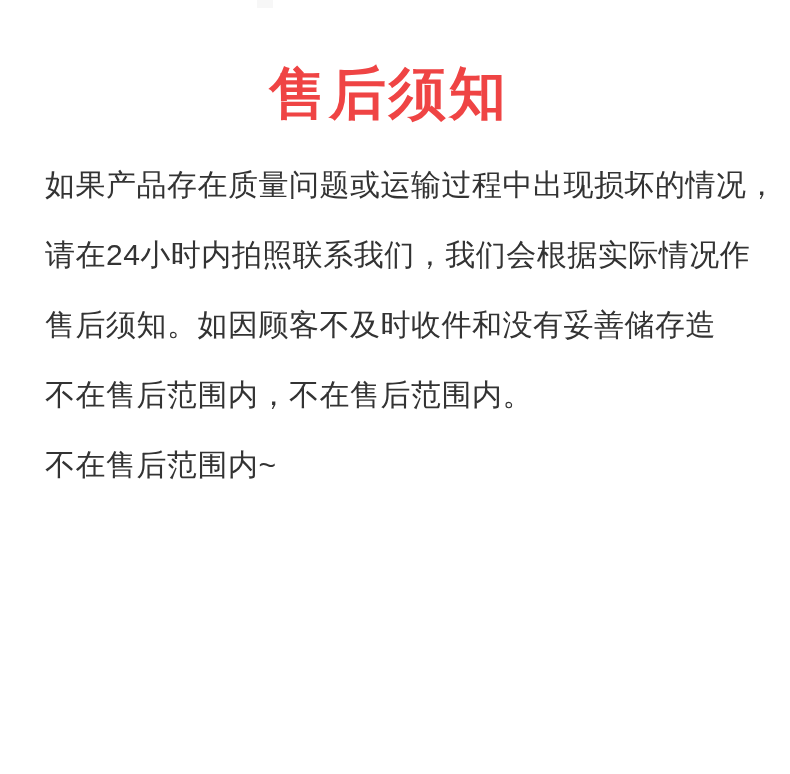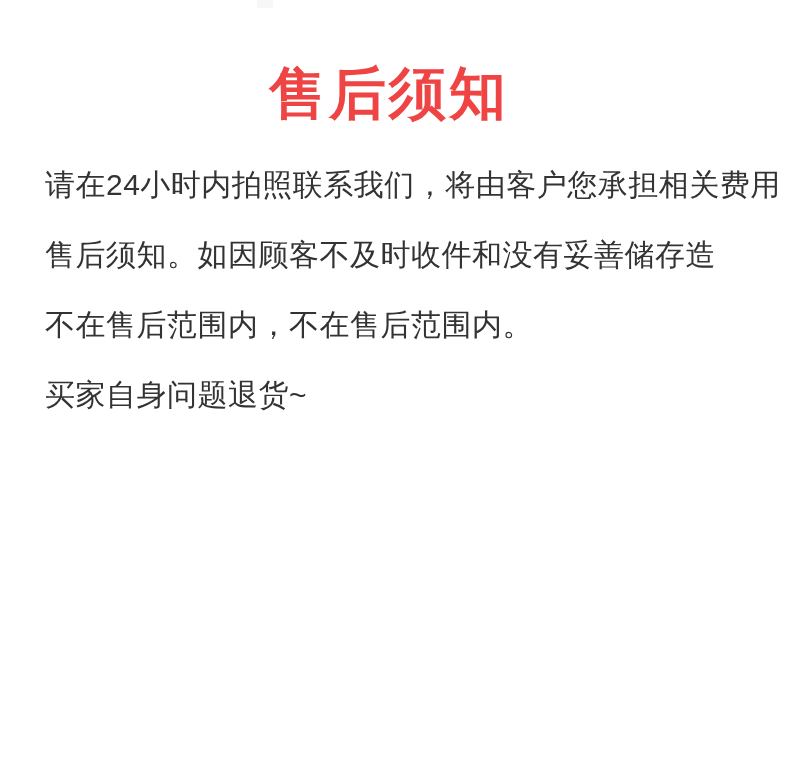--- a/index.html
+++ b/index.html
@@ -51,17 +51,18 @@
   }
 </style>
 </head>
 <body>
 
 <div class="top-artifact"></div>
 
 <h1 class="notice-title">售后须知</h1>
 
 <div class="notice-body">
-  <div class="notice-line">请在24小时内拍照联系我们，将由客户您承担相关费用</div>
+  <div class="notice-line">如果产品存在质量问题或运输过程中出现损坏的情况，</div>
+  <div class="notice-line">请在24小时内拍照联系我们，我们会根据实际情况作</div>
   <div class="notice-line">售后须知。如因顾客不及时收件和没有妥善储存造</div>
   <div class="notice-line">不在售后范围内，不在售后范围内。</div>
-  <div class="notice-line">买家自身问题退货~</div>
+  <div class="notice-line">不在售后范围内~</div>
 </div>
 
 </body></html>

